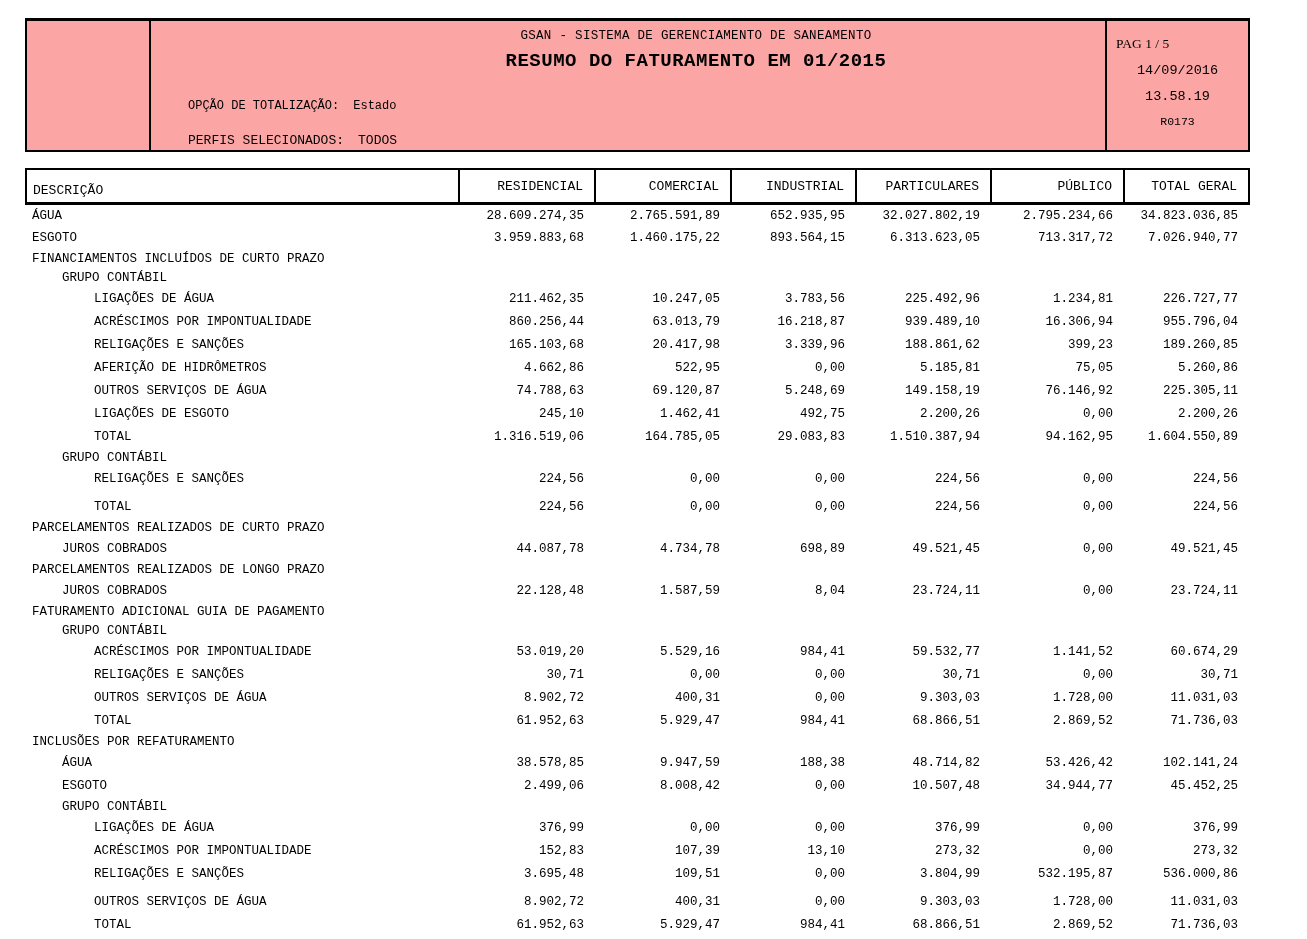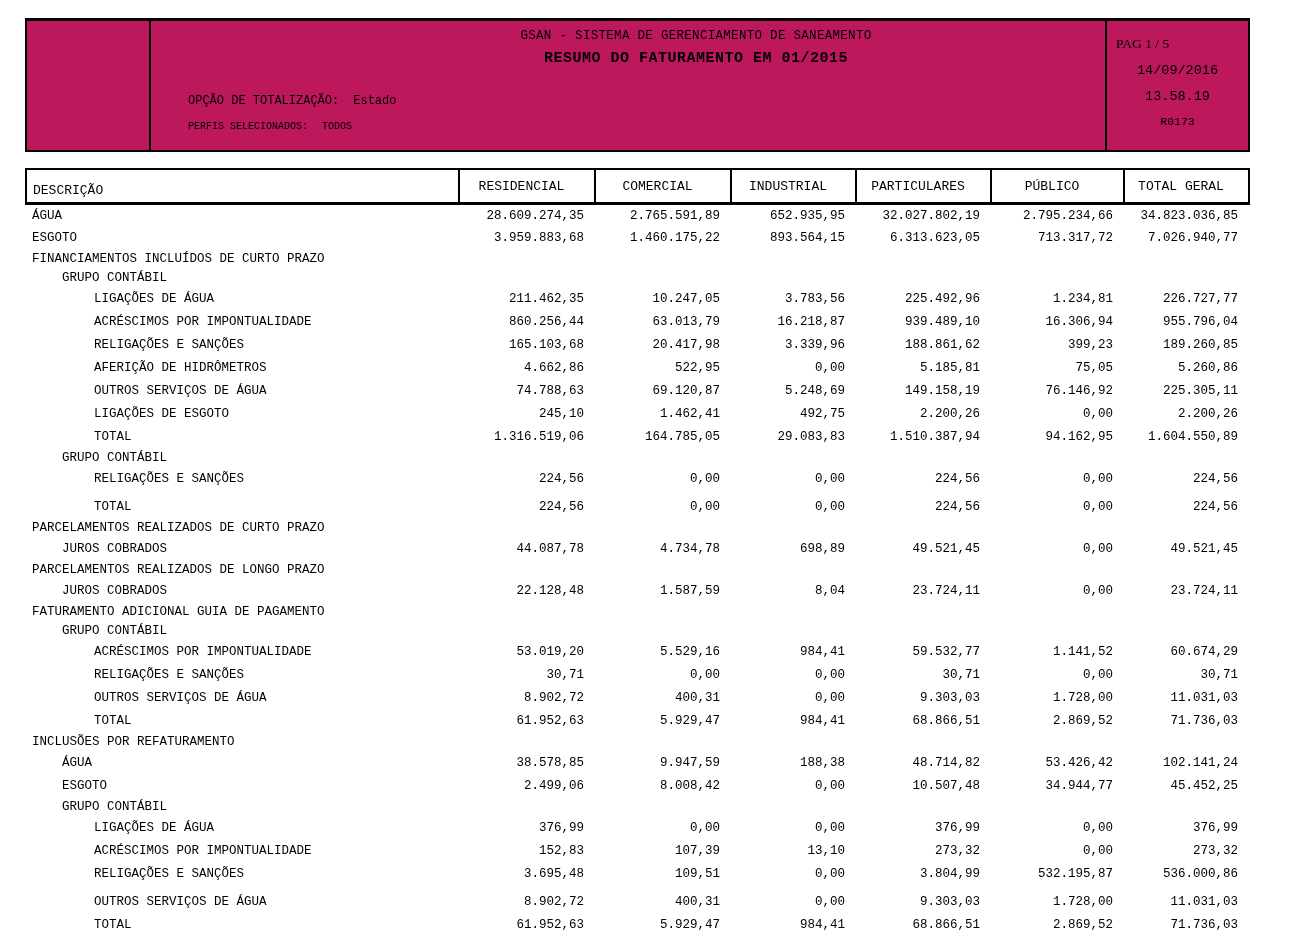--- a/index.html
+++ b/index.html
@@ -6,46 +6,46 @@
   body {
     width:1307px; height:939px; position:relative;
     background:#ffffff; color:#000000;
     font-family:"Liberation Mono","DejaVu Sans Mono",monospace;
   }
 
   
   .header-box {
     position:absolute; left:25px; top:18px; width:1225px; height:134px;
     border:2px solid #000; border-top-width:3px;
-    display:flex; box-sizing:border-box; background:#be185d;
+    display:flex; box-sizing:border-box; background:#fca5a5;
   }
   .logo-cell { width:124px; border-right:2px solid #000; box-sizing:border-box; }
   .center-cell { flex:1; padding-top:8px; box-sizing:border-box; }
   .sys-title   { text-align:center; padding-left:136px; font-size:12.5px; letter-spacing:0.3px; }
-  .report-title{ text-align:center; padding-left:136px; font-size:15px; font-weight:bold; letter-spacing:0.5px; margin-top:7px; }
+  .report-title{ text-align:center; padding-left:136px; font-size:19px; font-weight:bold; letter-spacing:0.5px; margin-top:7px; }
   .opt-line    { margin-top:27px; padding-left:37px; font-size:12px; }
-  .perfil-line { margin-top:13px; padding-left:37px; font-size:10px; }
+  .perfil-line { margin-top:20px; padding-left:37px; font-size:13px; }
   .opt-line .val, .perfil-line .val { margin-left:14px; }
   .page-cell {
     width:143px; border-left:2px solid #000; box-sizing:border-box;
     padding-top:15px; font-size:13.5px;
   }
   .page-cell .line  { margin-bottom:11px; text-align:center; }
   .page-cell .line.pag { text-align:left; padding-left:9px;font-family:Liberation Serif, serif; }
   .page-cell .line.code { font-size:11.5px; margin-top:10px; }
 
   
   .report-table {
     position:absolute; left:25px; top:168px; width:1225px;
     border-collapse:collapse; table-layout:fixed;
   }
   .report-table thead th {
     border:2px solid #000; border-bottom-width:3px;
     font-weight:normal; font-size:13px; height:24px;
-    padding:0 11px 0 0; white-space:nowrap; overflow:hidden;
+    padding:0 11px 0 0; text-align:right; white-space:nowrap; overflow:hidden;
   }
   .report-table thead th.desc { text-align:left; padding:8px 0 0 6px; }
   .report-table tbody td {
     font-size:12.5px; text-align:right; padding:0 11px 0 0;
     vertical-align:middle; white-space:nowrap; overflow:hidden;
   }
   .report-table tbody td.label { text-align:left; padding-right:0; }
   .report-table tr.data    { height:23px; }
   .report-table tr.section { height:19px; }
   .report-table tr.spacer  { height:5px; }

